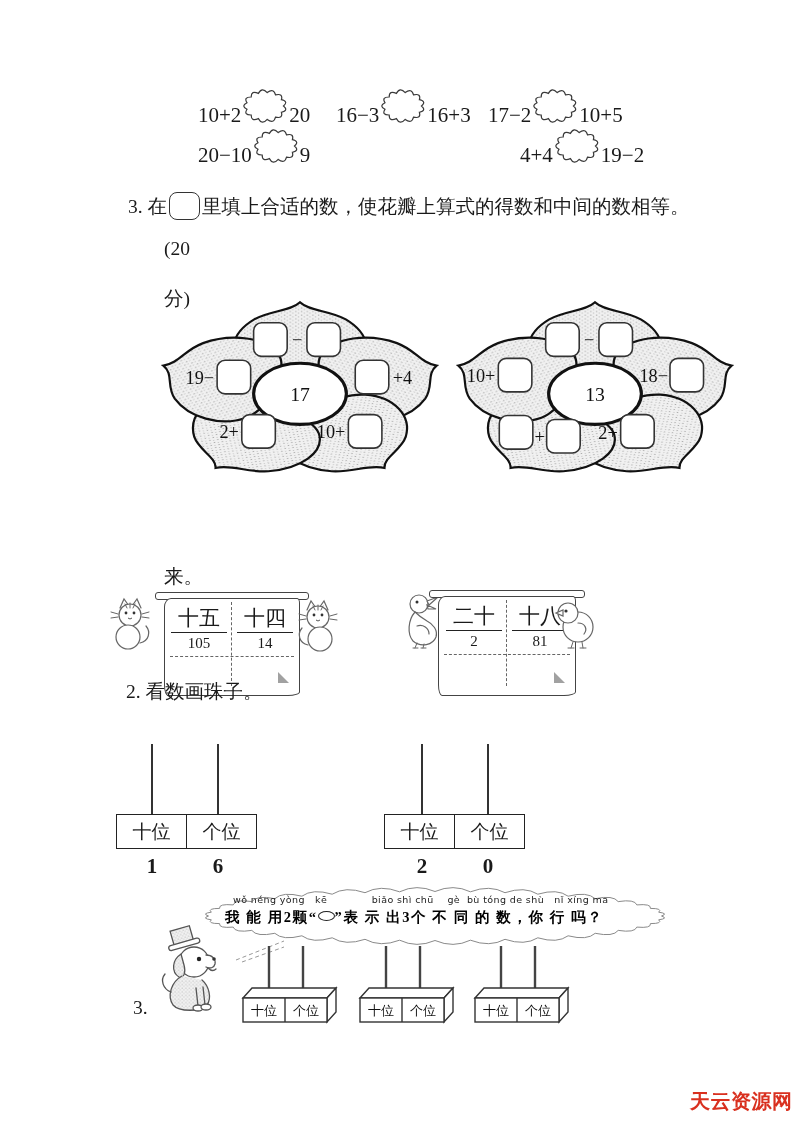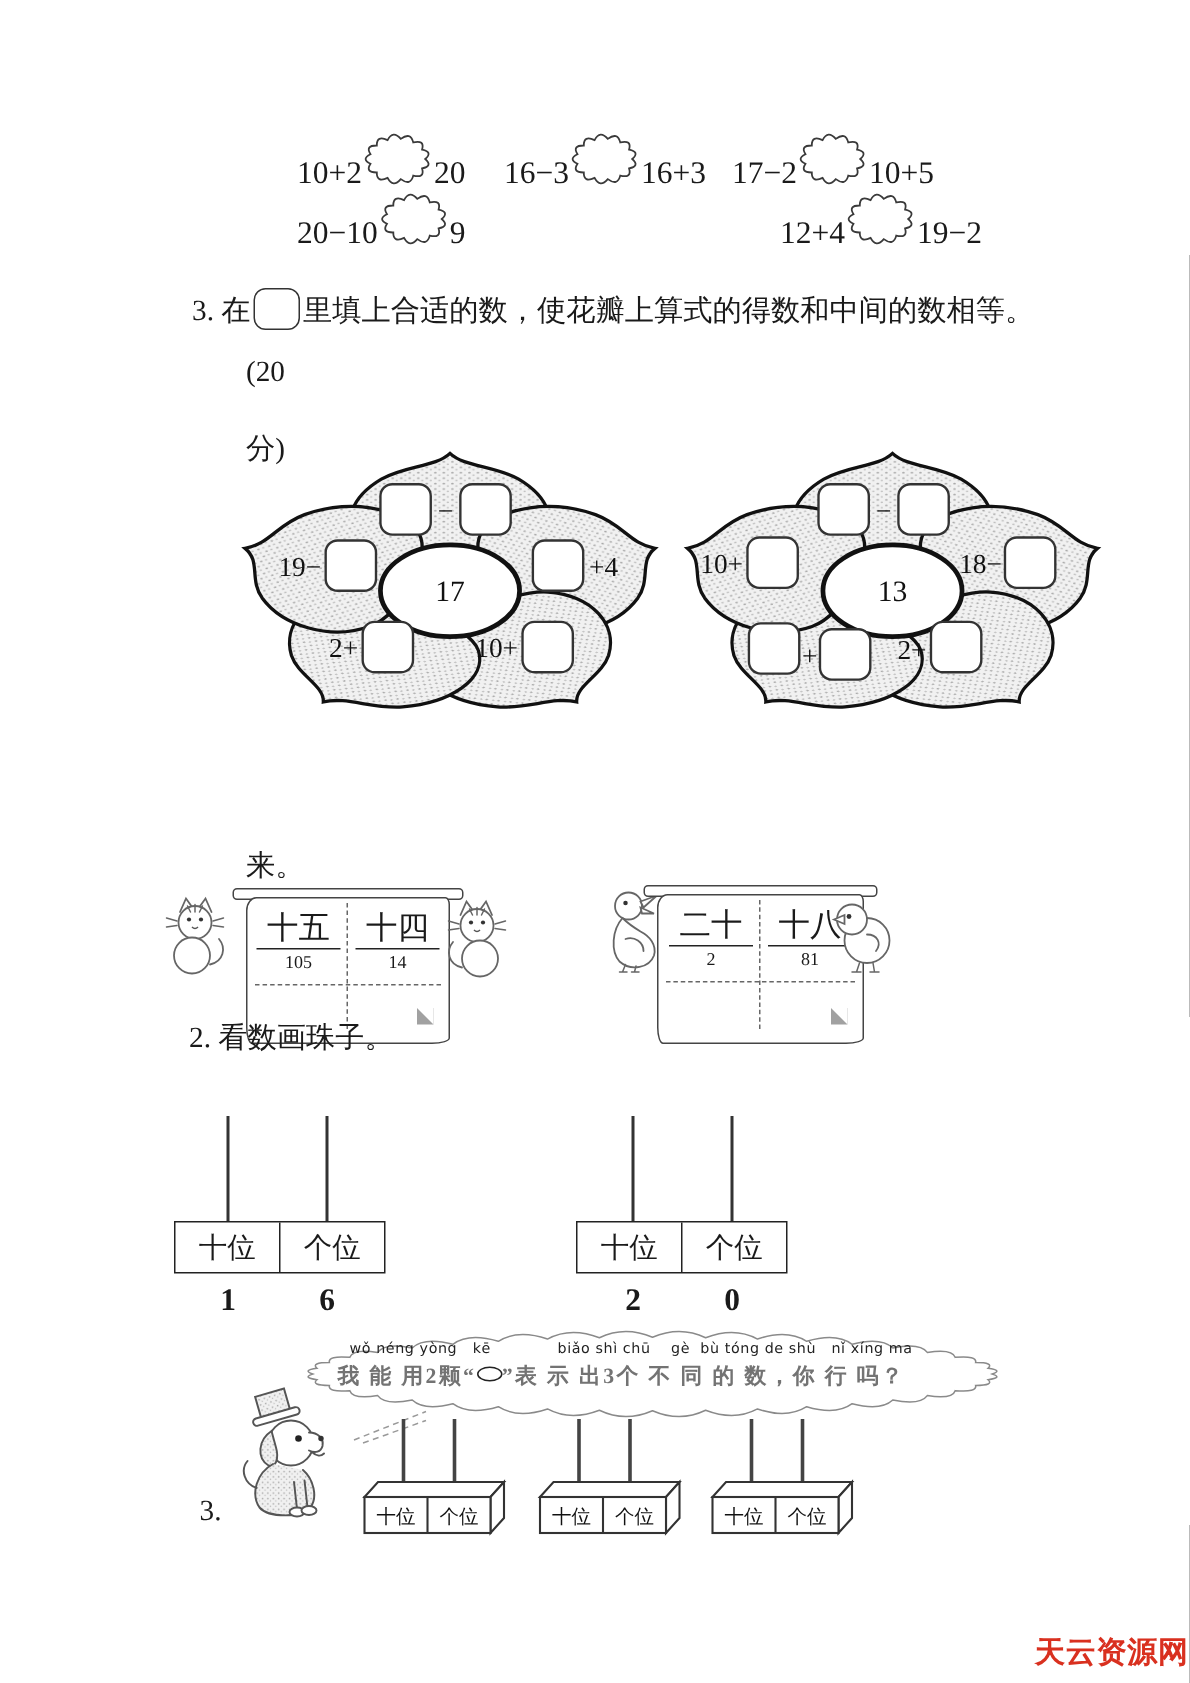--- a/index.html
+++ b/index.html
@@ -28,41 +28,41 @@
   .flab{font-size:18.5px;}
   .fctr{font-size:20px;}
 
   
   .scroll{position:absolute;}
   .scroll-bar{position:absolute;height:6px;background:#fff;border:1.2px solid #444;border-radius:3px;}
   .scroll-body{position:absolute;background:#fff;border:1.4px solid #444;
                border-radius:7px 3px 12px 4px / 9px 5px 4px 11px;}
   .scol{position:absolute;display:flex;flex-direction:column;align-items:center;}
   .sword{font-size:21px;padding:0 7px 2px;border-bottom:1.6px solid #222;line-height:1.15;}
-  .sval{font-size:12px;margin-top:2px;line-height:1.1;}
+  .sval{font-size:15px;margin-top:2px;line-height:1.1;}
   .dash-h{position:absolute;border-top:1.5px dashed #666;}
   .dash-v{position:absolute;border-left:1.5px dashed #666;}
   .fold{position:absolute;width:0;height:0;border-left:11px solid #fff;border-top:11px solid #555;
         transform:rotate(180deg);opacity:.55;}
 
   
   .pv{position:absolute;}
   .pv-rod{position:absolute;width:2px;background:#333;top:0;height:70px;}
   .pv-box{position:absolute;top:70px;display:flex;border:1.7px solid #222;background:#fff;}
   .pv-cell{width:69px;height:33px;display:flex;align-items:center;justify-content:center;
            font-size:19px;}
   .pv-cell.first{border-right:1.7px solid #222;}
   .pv-digit{position:absolute;top:110px;font-size:21px;font-weight:600;transform:translateX(-50%);}
 
   
   .bubble{position:absolute;}
   .pinyin{position:absolute;font-family:"DejaVu Sans",sans-serif;font-size:9.5px;
           white-space:pre;letter-spacing:.4px;color:#222;}
   .btext{position:absolute;font-size:14.5px;font-weight:bold;letter-spacing:1.6px;
-         white-space:nowrap;color:#737373;}
+         white-space:nowrap;color:#000000;}
   .bead{display:inline-block;width:15px;height:8px;border:1.3px solid #222;border-radius:50%;
         vertical-align:1px;background:#fff;}
 
   .wm{position:absolute;font-family:"DejaVu Sans",sans-serif;font-weight:bold;
       font-size:20px;letter-spacing:.5px;color:#d9301f;}
   .b3d-label{font-size:13px;}
 </style>
 </head>
 <body>
 
@@ -100,21 +100,21 @@
     <span>10+5</span>
   </div>
   <div class="abs cmp" style="left:150px;top:137px">
     <span>20−10</span>
     <svg class="oval" width="46" height="36">
         <path class="scallop-path" d="M41.5,18.0 Q46.8,22.7 39.4,24.3 Q41.3,30.9 33.5,29.1 Q31.7,36.2 25.2,31.4 Q20.0,37.4 16.4,30.6 Q9.1,34.0 9.2,27.0 Q1.3,27.1 5.0,21.2 Q-1.5,18.0 5.0,14.8 Q1.3,8.9 9.2,9.0 Q9.1,2.0 16.4,5.4 Q20.0,-1.4 25.2,4.6 Q31.7,-0.2 33.5,6.9 Q41.3,5.1 39.4,11.7 Q46.8,13.3 41.5,18.0 Z"></path>
       </svg>
     <span>9</span>
   </div>
   <div class="abs cmp" style="left:472px;top:137px">
-    <span>12+4</span>
+    <span>4+4</span>
     <svg class="oval" width="46" height="36">
         <path class="scallop-path" d="M41.5,18.0 Q46.8,22.7 39.4,24.3 Q41.3,30.9 33.5,29.1 Q31.7,36.2 25.2,31.4 Q20.0,37.4 16.4,30.6 Q9.1,34.0 9.2,27.0 Q1.3,27.1 5.0,21.2 Q-1.5,18.0 5.0,14.8 Q1.3,8.9 9.2,9.0 Q9.1,2.0 16.4,5.4 Q20.0,-1.4 25.2,4.6 Q31.7,-0.2 33.5,6.9 Q41.3,5.1 39.4,11.7 Q46.8,13.3 41.5,18.0 Z"></path>
       </svg>
     <span>19−2</span>
   </div>
 
   <div class="abs qline" style="left:128px;top:192px">
     <span>3. </span><span>在</span><span class="slotbox"></span><span>里填上合适的数，使花瓣上算式的得数和中间的数相等。</span>
   </div>
   <div class="abs qline" style="left:164px;top:238px">(20</div>

